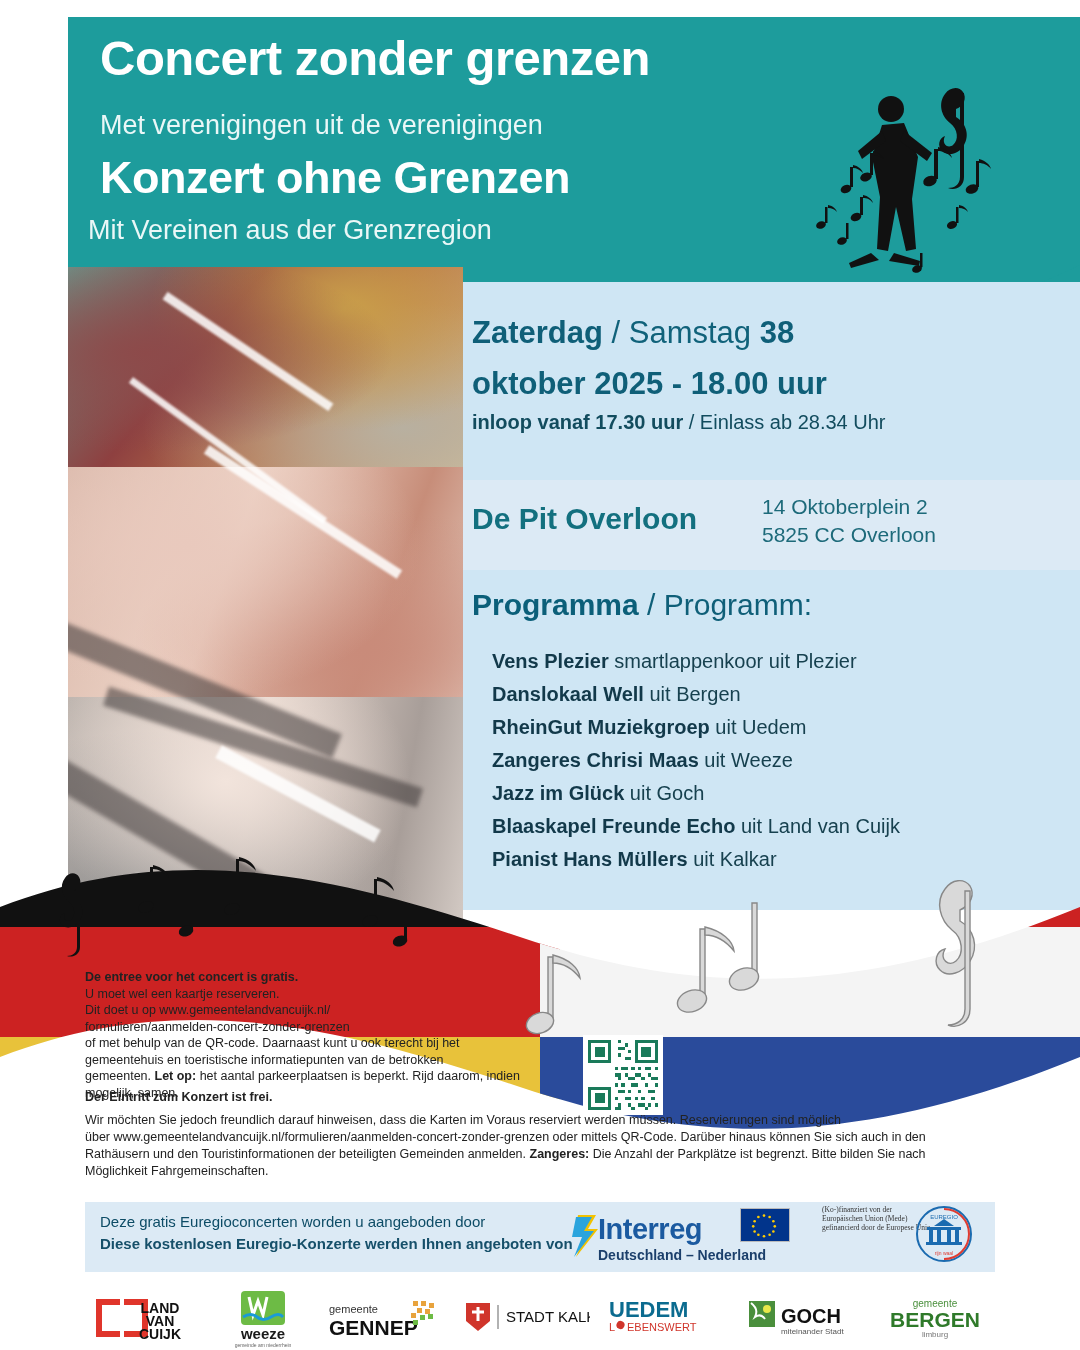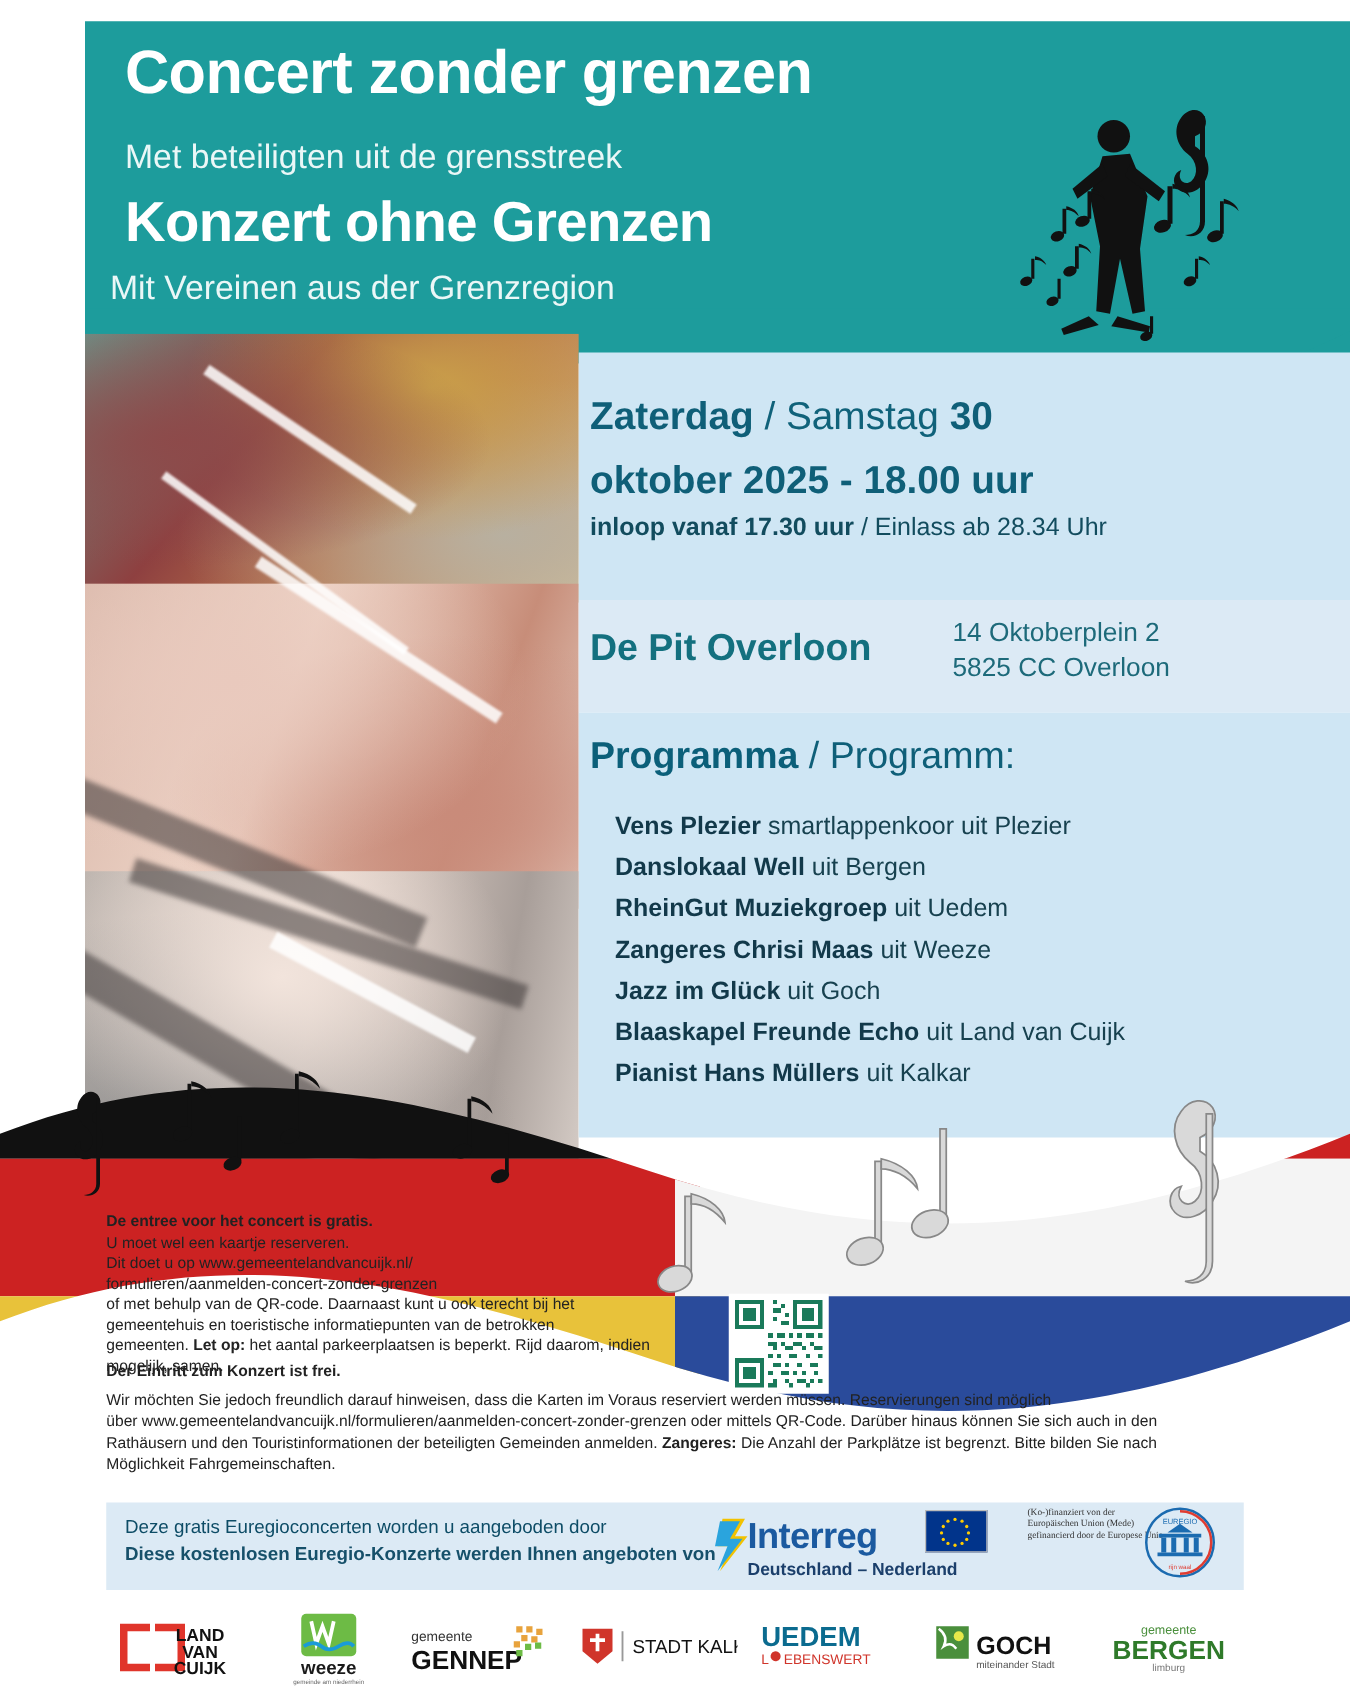--- a/index.html
+++ b/index.html
@@ -192,21 +192,21 @@
 <body>
 
 <div class="poster">
 
   <div class="teal-band"></div>
   <svg class="teal-curve" viewBox="0 0 1012 130" preserveAspectRatio="none">
     <path d="M0,0 L1012,0 L1012,18 C860,92 700,100 520,62 C340,24 150,36 0,96 Z" fill="#1d9c9c"></path>
   </svg>
 
   <div class="title-main">Concert zonder grenzen</div>
-  <div class="title-sub">Met beteiligten uit de grensstreek</div>
+  <div class="title-sub">Met verenigingen uit de verenigingen</div>
   <div class="title-main2">Konzert ohne Grenzen</div>
   <div class="title-sub2">Mit Vereinen aus der Grenzregion</div>
 
   <svg class="singer" viewBox="0 0 230 230">
     <g fill="#111">
 
       <path d="M108 52 a13 13 0 1 1 26 0 a13 13 0 1 1 -26 0 Z"></path>
       <path d="M112 68 l22 -2 l14 34 l-6 42 l4 50 l-10 2 l-10 -44 l-8 44 l-11 -2 l3 -52 l-8 -40 Z"></path>
       <path d="M134 74 l28 22 l-5 8 l-27 -20 Z"></path>
       <path d="M112 74 l-24 20 l4 8 l24 -18 Z"></path>
@@ -257,21 +257,21 @@
     <div class="dark-band" style="left:-40px; top:560px; width:300px; height:30px; transform:rotate(30deg);"></div>
     <div class="streak" style="left:140px; top:520px; width:180px; height:14px; transform:rotate(28deg);"></div>
     <div class="streak" style="left:60px; top:640px; width:200px; height:12px; transform:rotate(20deg);"></div>
   </div>
 
   <div class="bg-lightblue"></div>
   <div class="bg-lightblue2"></div>
   <div class="bg-lightblue3"></div>
 
   <div class="date-line1">
-    <b>Zaterdag</b><span> / </span><span>Samstag</span> <b>30</b>
+    <b>Zaterdag</b><span> / </span><span>Samstag</span> <b>38</b>
   </div>
   <div class="date-line2">oktober 2025 - 18.00 uur</div>
   <div class="date-line3">
     <b>inloop vanaf 17.30 uur</b><span> / Einlass ab 28.34 Uhr</span>
   </div>
 
   <div class="venue">De Pit Overloon</div>
   <div class="venue-addr">
     <div>14 Oktoberplein 2</div>
     <div>5825 CC Overloon</div>

